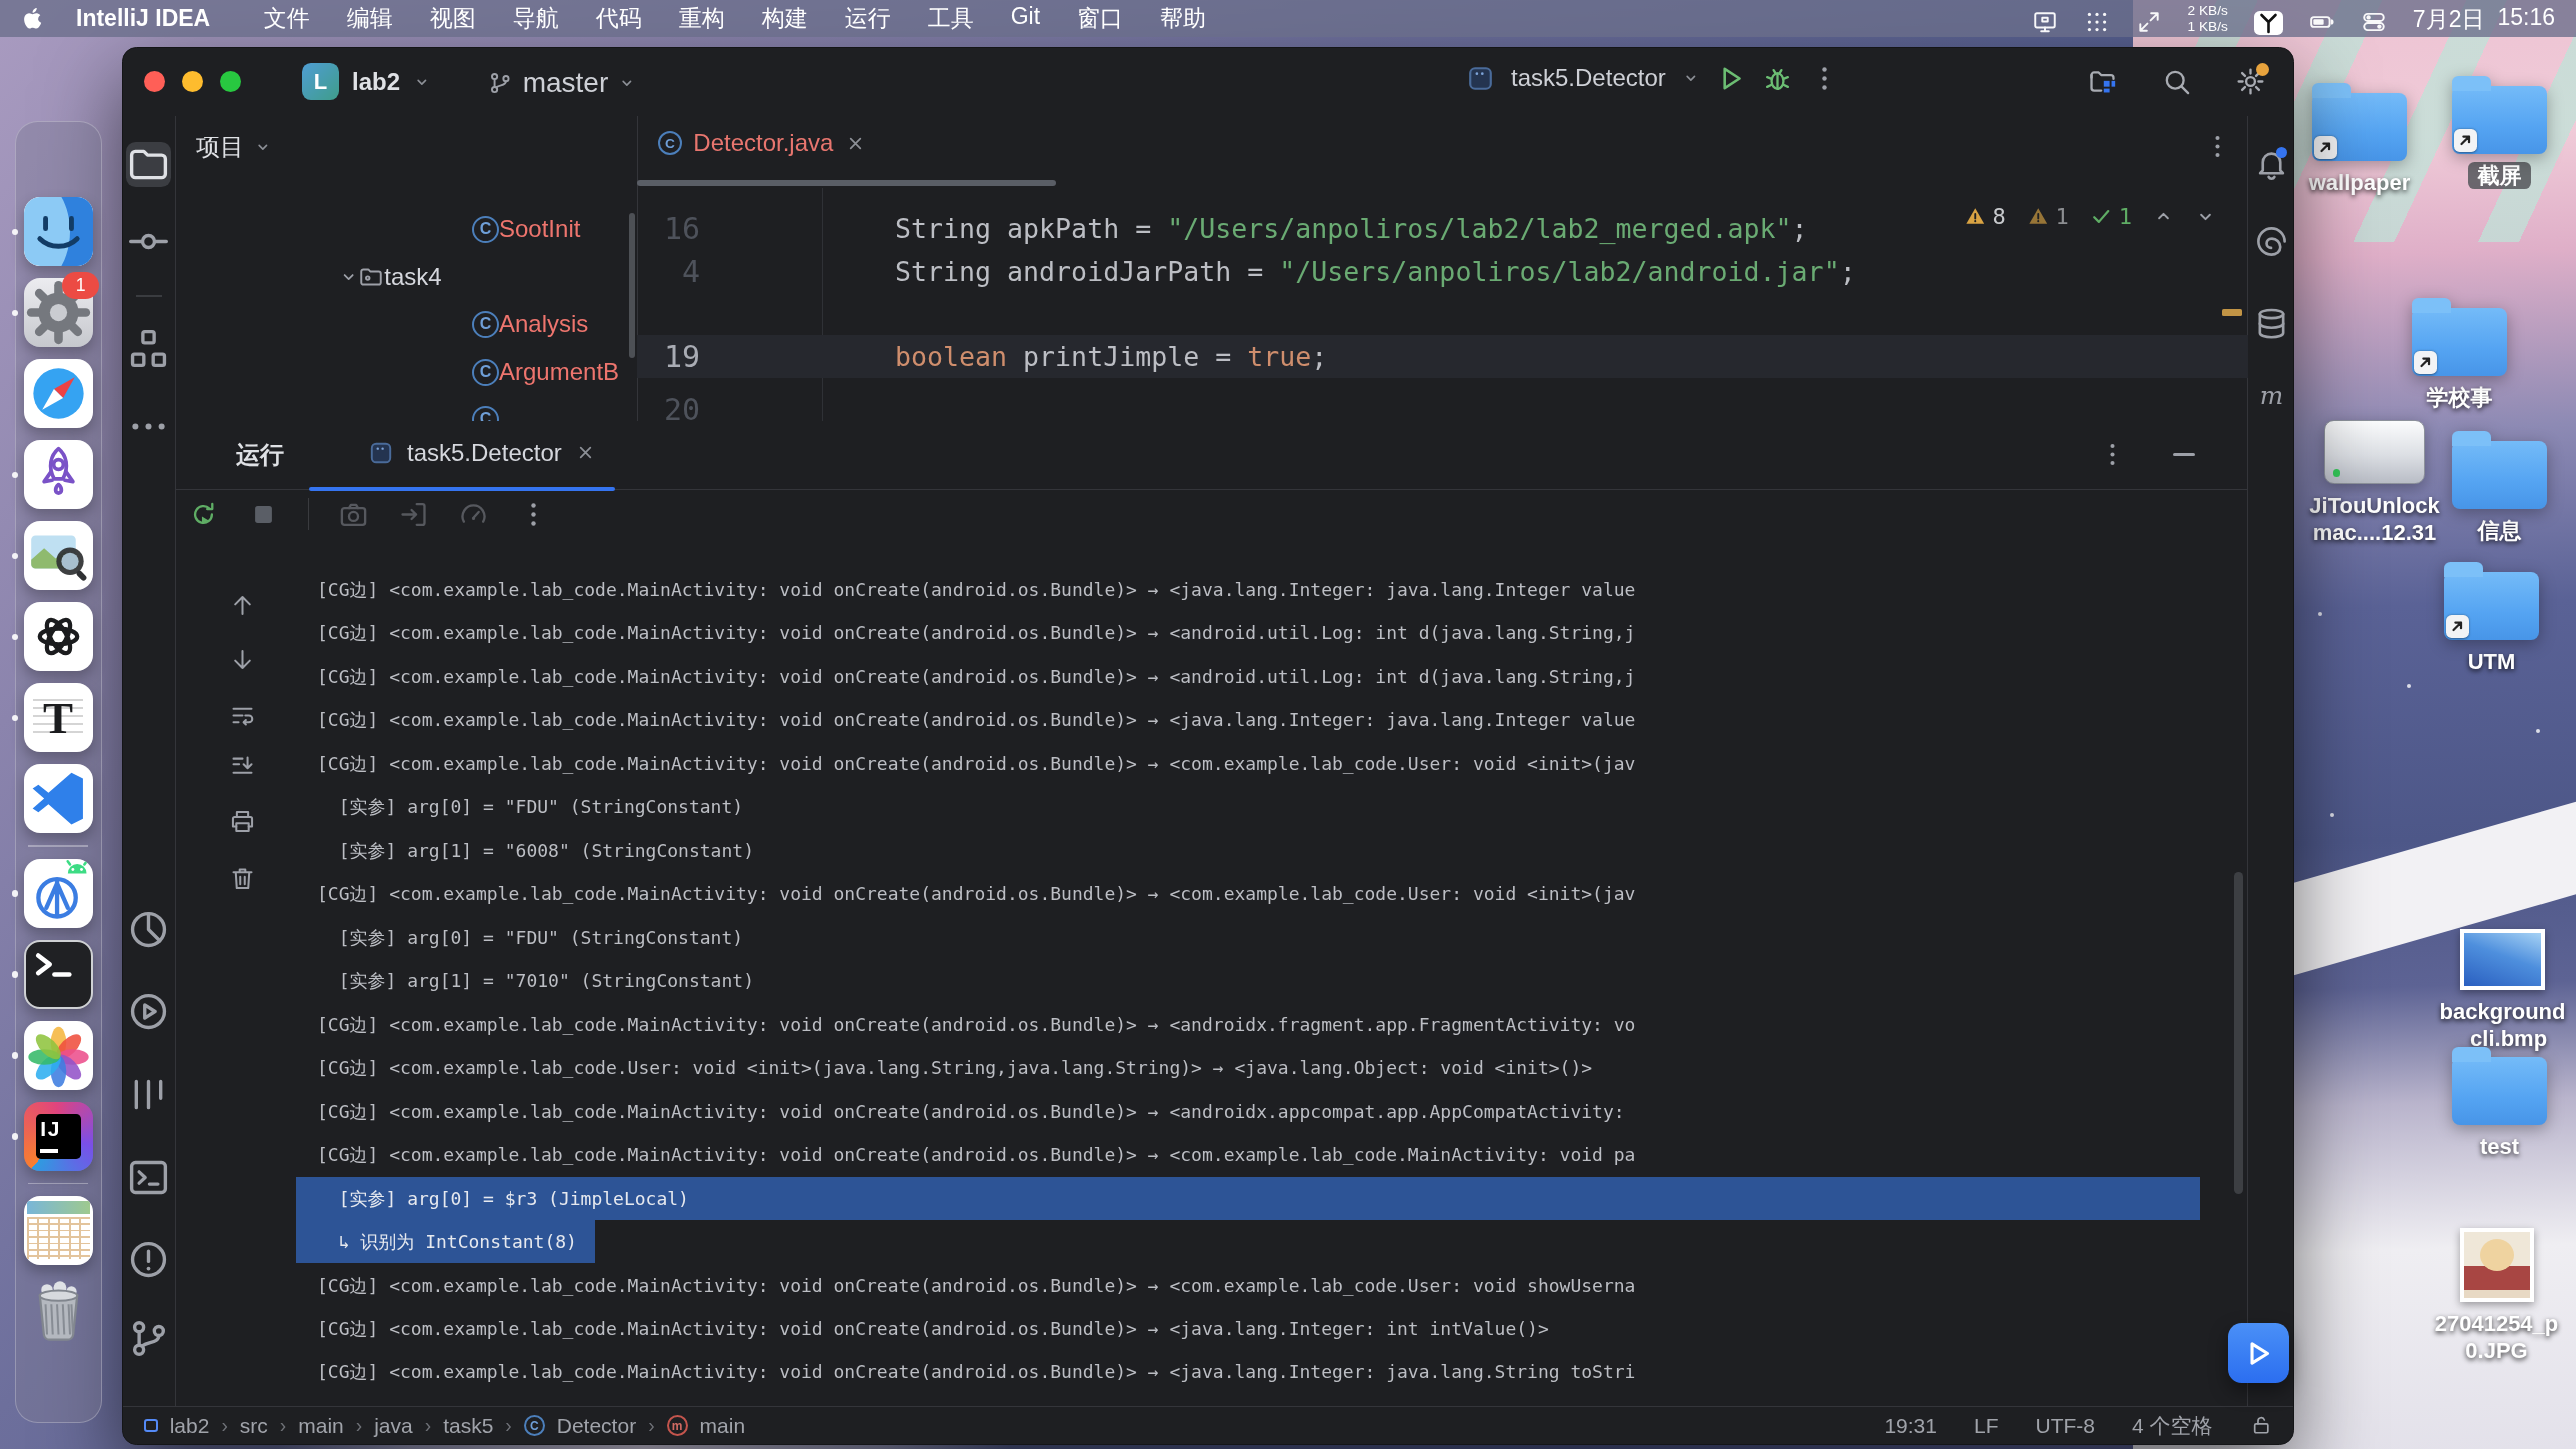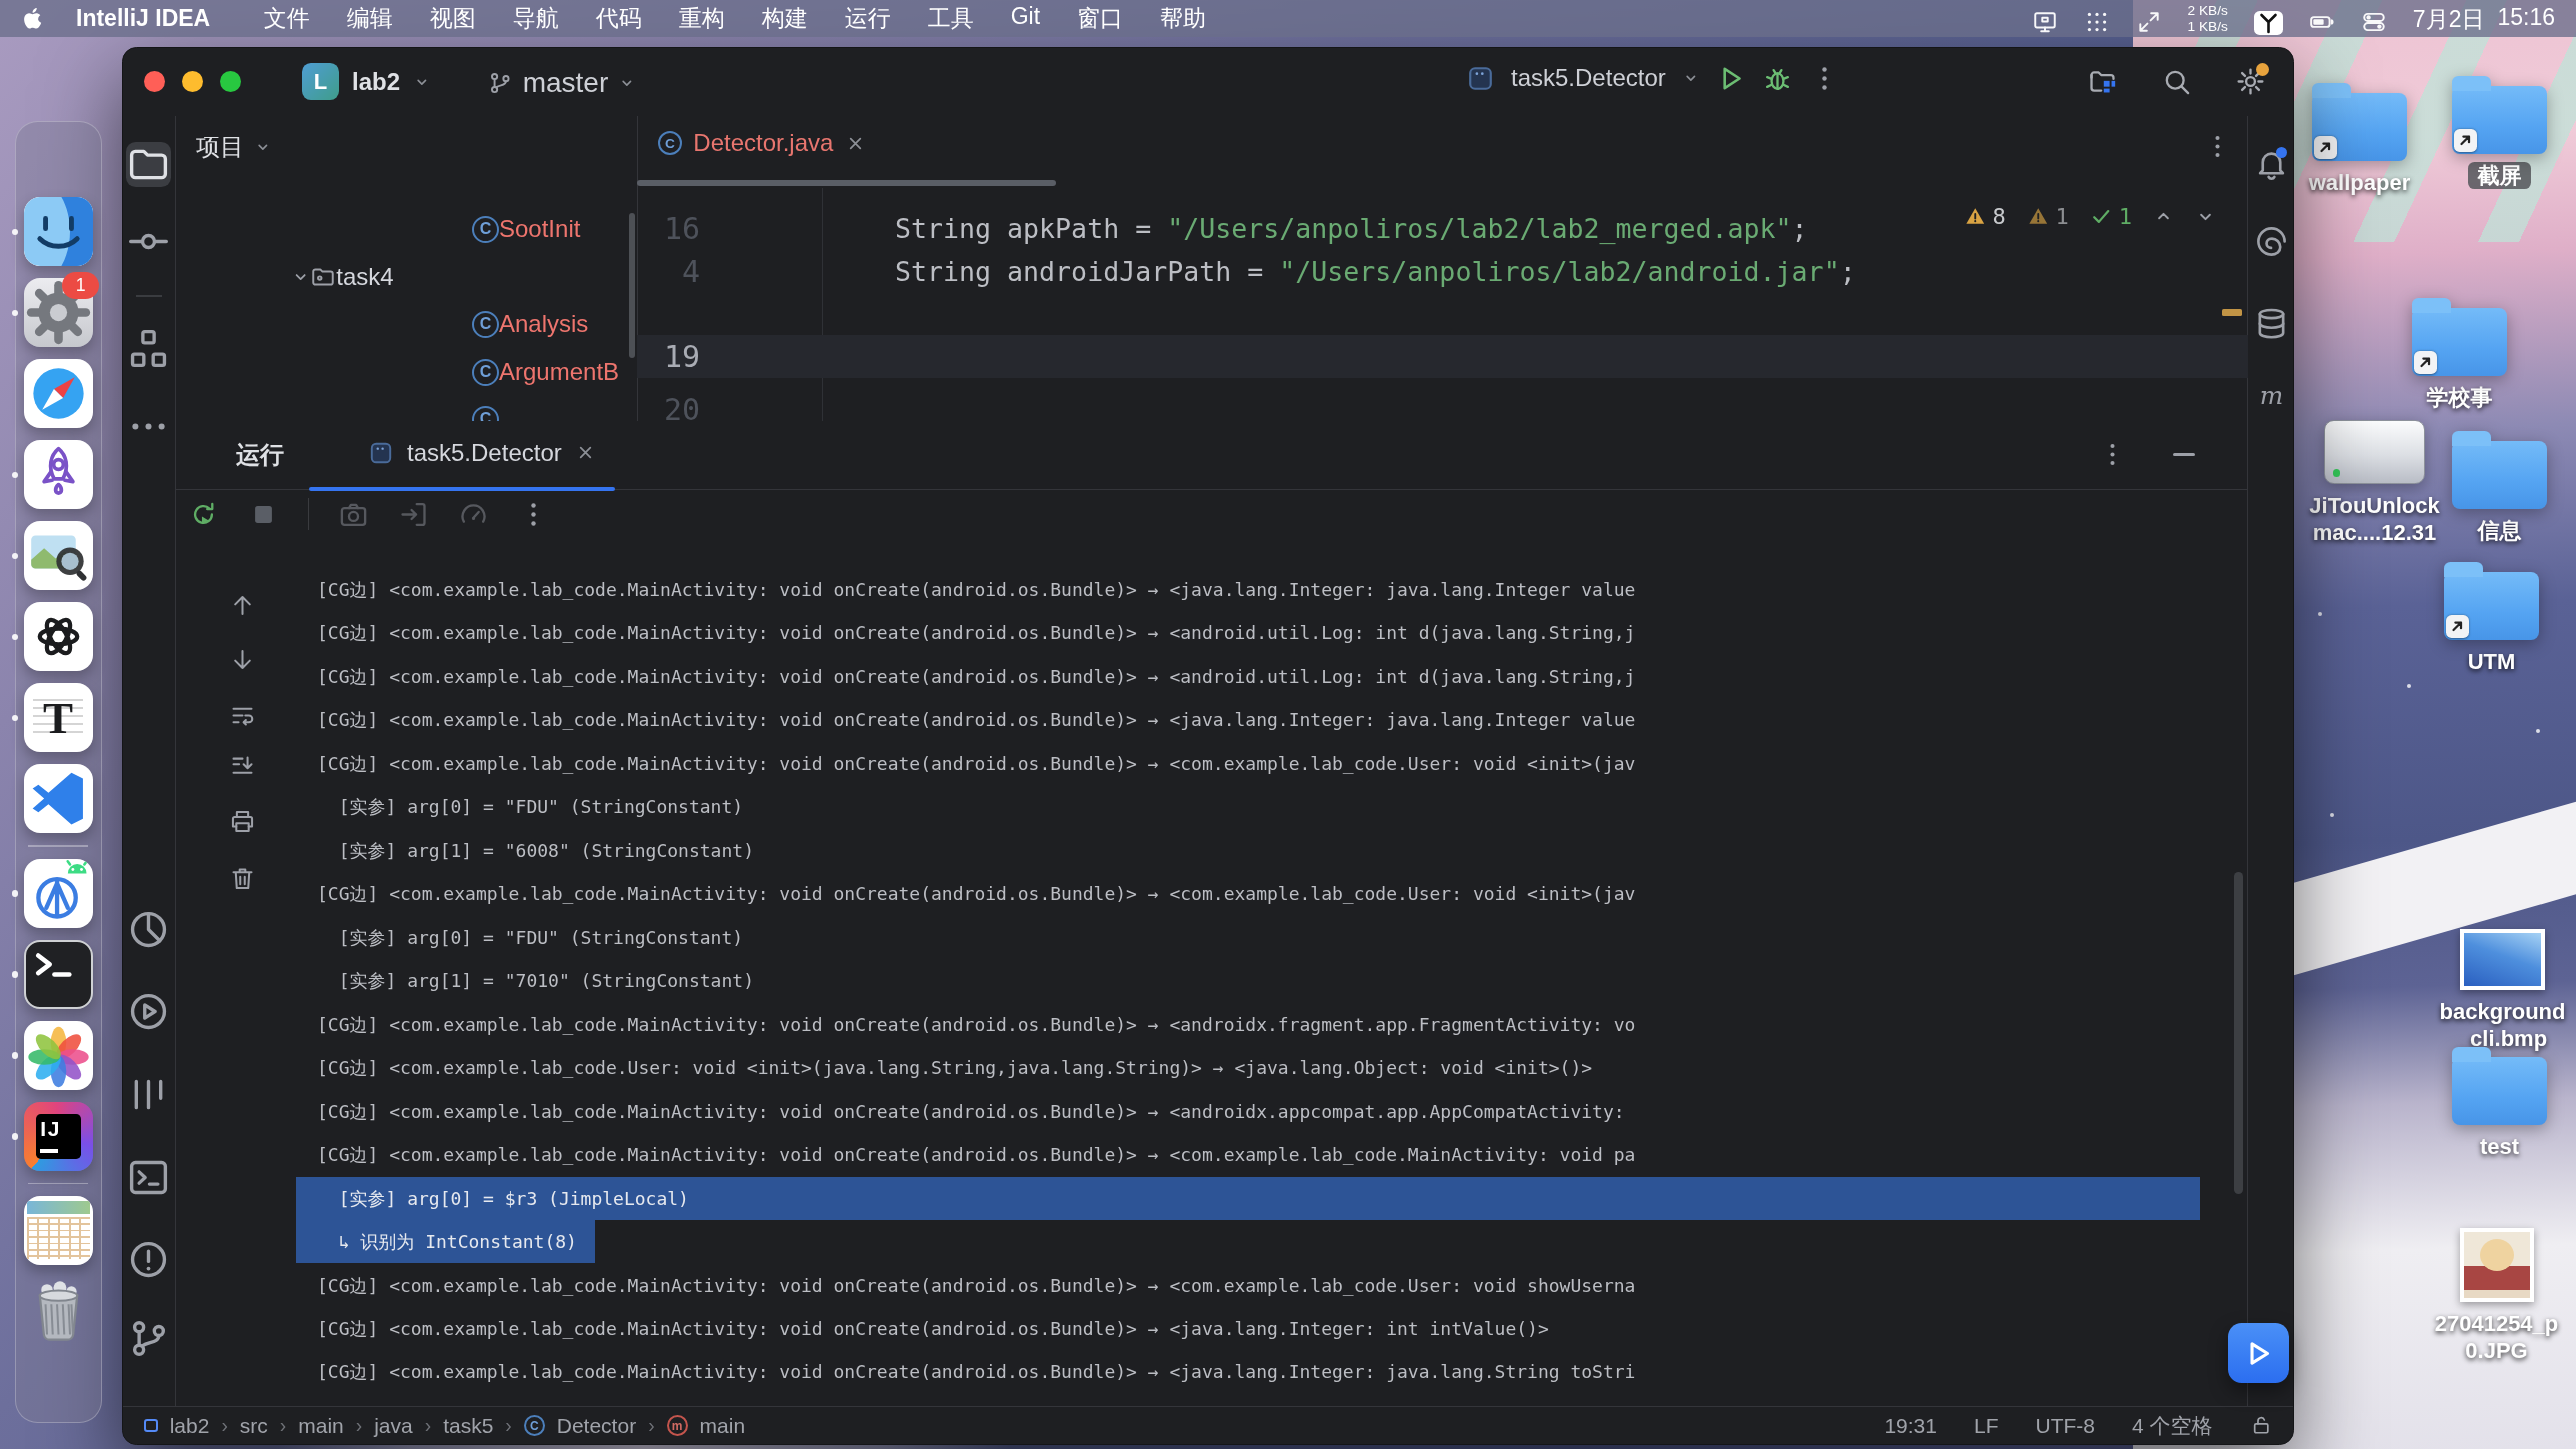--- a/index.html
+++ b/index.html
@@ -628,21 +628,21 @@
               <svg viewBox="0 0 24 24" fill="none" stroke="currentColor" stroke-width="1.8" stroke-linecap="round" stroke-linejoin="round" style="width:100%;height:100%">
                 <path d="M7 10l5 5 5-5" stroke-width="2.2"></path>
               </svg>
             </span>
         </div>
         <div id="pp-tree">
             <div class="tree-row" style="top: 90px; padding-left: 297px;">
               <span class="cls-ic">C</span>
               <span class="cls-red">SootInit</span>
             </div>
-            <div class="tree-row" style="top: 138px; padding-left: 116px;">
+            <div class="tree-row" style="top: 138px; padding-left: 116px; margin-left: 48px;">
               <span class="tchev">
                 <svg viewBox="0 0 24 24" fill="none" stroke="currentColor" stroke-width="1.8" stroke-linecap="round" stroke-linejoin="round" style="width:100%;height:100%">
                   <path d="M7 10l5 5 5-5" stroke-width="2.2"></path>
                 </svg>
               </span>
               <span class="fold-ic">
                 <svg viewBox="0 0 24 24" fill="none" stroke="currentColor" stroke-width="1.8" stroke-linecap="round" stroke-linejoin="round" style="width:100%;height:100%">
                   <path d="M3 7a2 2 0 0 1 2-2h4.5l2 2H19a2 2 0 0 1 2 2v8a2 2 0 0 1-2 2H5a2 2 0 0 1-2-2z"></path>
                   <circle cx="9" cy="13" r="1.6"></circle>
                 </svg>
@@ -733,20 +733,21 @@
         <div class="code-row" style="top: 19.3px;">
               <span class="gutter-num">16</span>
               <span class="code-text"><span class="c-plain">String apkPath = </span><span class="c-str">"/Users/anpoliros/lab2/lab2_merged.apk"</span><span class="c-plain">;</span></span>
             </div>
             <div class="code-row" style="top: 62px;">
               <span class="gutter-num">4</span>
               <span class="code-text"><span class="c-plain">String androidJarPath = </span><span class="c-str">"/Users/anpoliros/lab2/android.jar"</span><span class="c-plain">;</span></span>
             </div>
             <div class="code-row current" style="top: 147px;">
               <span class="gutter-num">19</span>
+              <span class="code-text"><span class="c-kw">boolean</span><span class="c-plain"> printJimple = </span><span class="c-kw">true</span><span class="c-plain">;</span></span>
             </div>
             <div class="code-row" style="top: 200px;">
               <span class="gutter-num">20</span>
               <span class="code-text"></span>
             </div>
           </div>
       </div>
 
       <div class="runpanel">
         <div class="rp-header">

